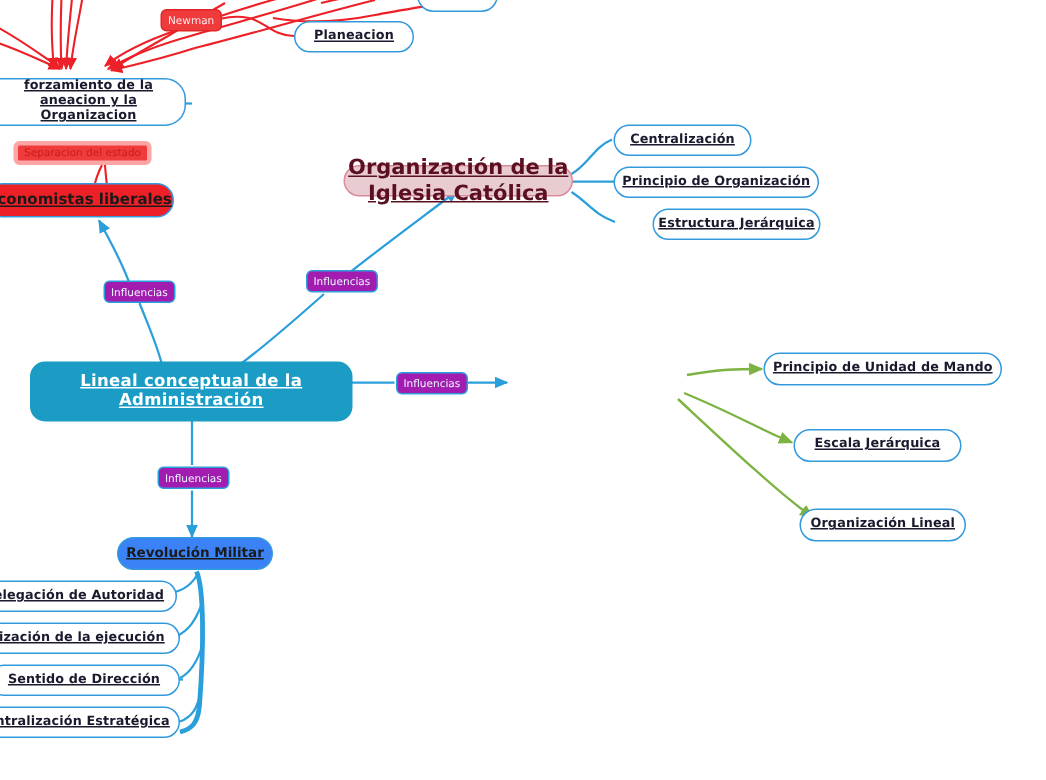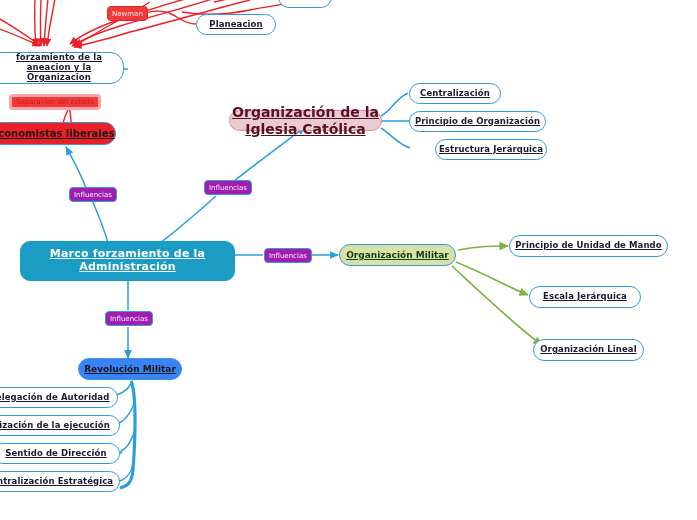--- a/index.html
+++ b/index.html
@@ -193,24 +193,23 @@
   <div class="node n-red" style="left:-10px;top:122px;width:126px;height:23px;">Economistas liberales</div>
 
   <div class="node n-pink" style="left:229px;top:110px;width:153px;height:21px;">Organización de la Iglesia Católica</div>
 
   <div class="node n-plain" style="left:409px;top:83px;width:92px;height:21px;">Centralización</div>
 
   <div class="node n-plain" style="left:409px;top:111px;width:137px;height:21px;">Principio de Organización</div>
 
   <div class="node n-plain" style="left:409px;top:139px;width:112px;height:21px;margin-left:26px;">Estructura Jerárquica</div>
 
-  <div class="node n-center" style="left:20px;top:241px;width:215px;height:40px;">Marco forzamiento de la
+  <div class="node n-center" style="left:20px;top:241px;width:215px;height:40px;">Lineal conceptual de la
 Administración</div>
 
-  <div class="node n-olive" style="left:339px;top:244px;width:117px;height:22px;">Organización Militar</div>
 
   <div class="node n-plain" style="left:509px;top:235px;width:159px;height:22px;">Principio de Unidad de Mando</div>
 
   <div class="node n-plain" style="left:529px;top:286px;width:112px;height:22px;">Escala Jerárquica</div>
 
   <div class="node n-plain" style="left:533px;top:339px;width:111px;height:22px;">Organización Lineal</div>
 
   <div class="node n-yellow" style="left:78px;top:358px;width:104px;height:22px;">Revolución Militar</div>
 
   <div class="node n-plain" style="left:-20px;top:387px;width:138px;height:21px;">Delegación de Autoridad</div>

